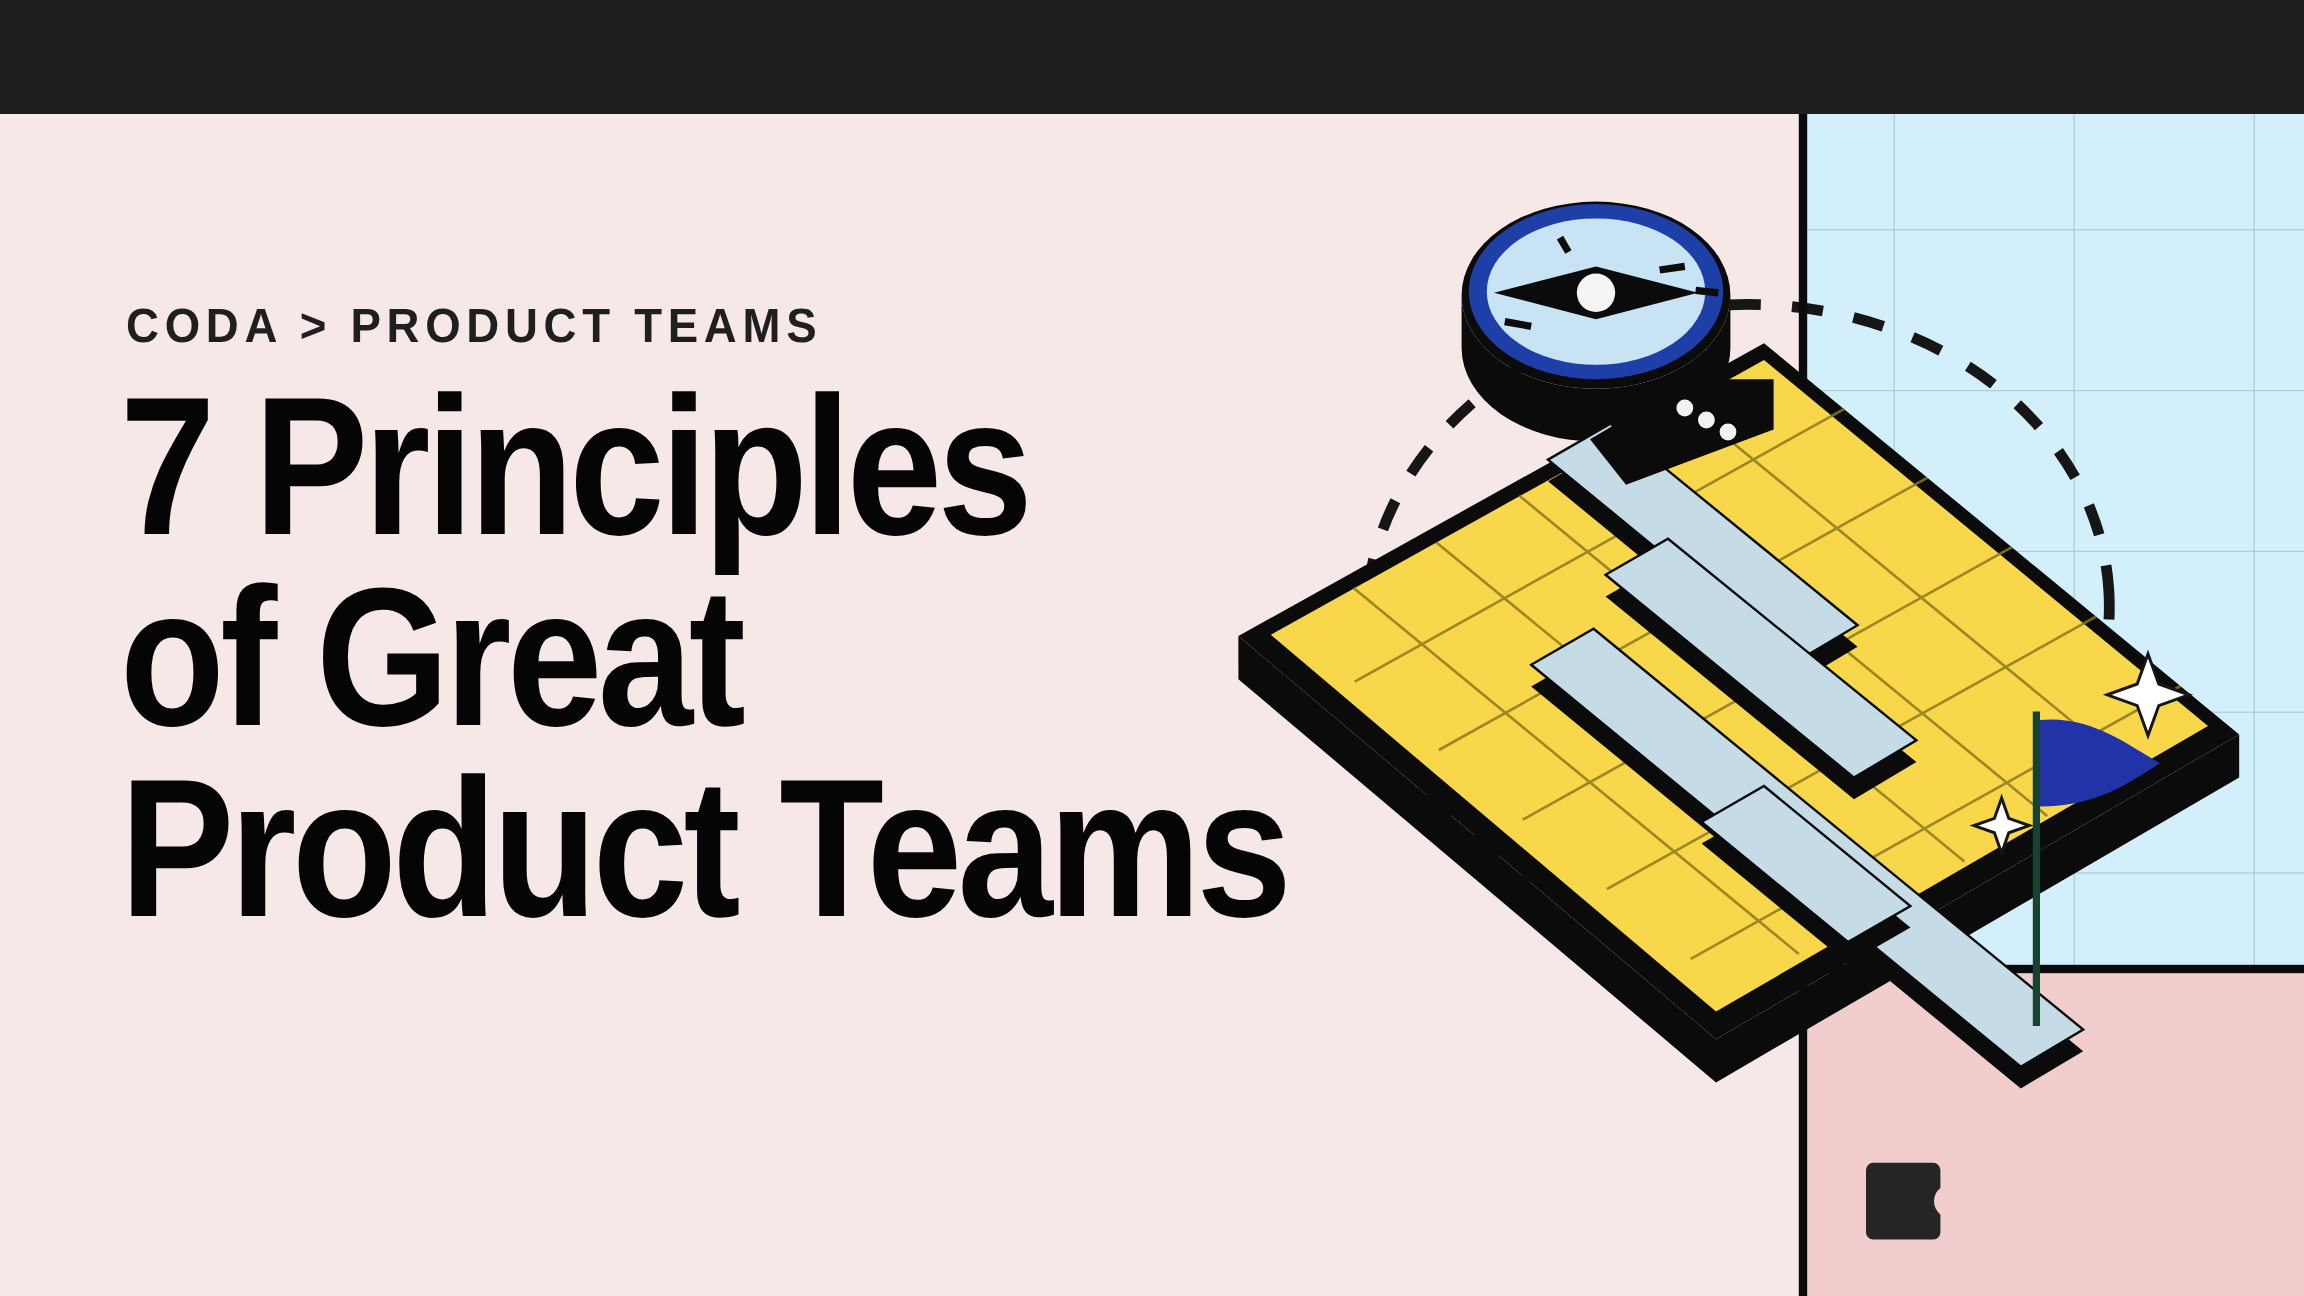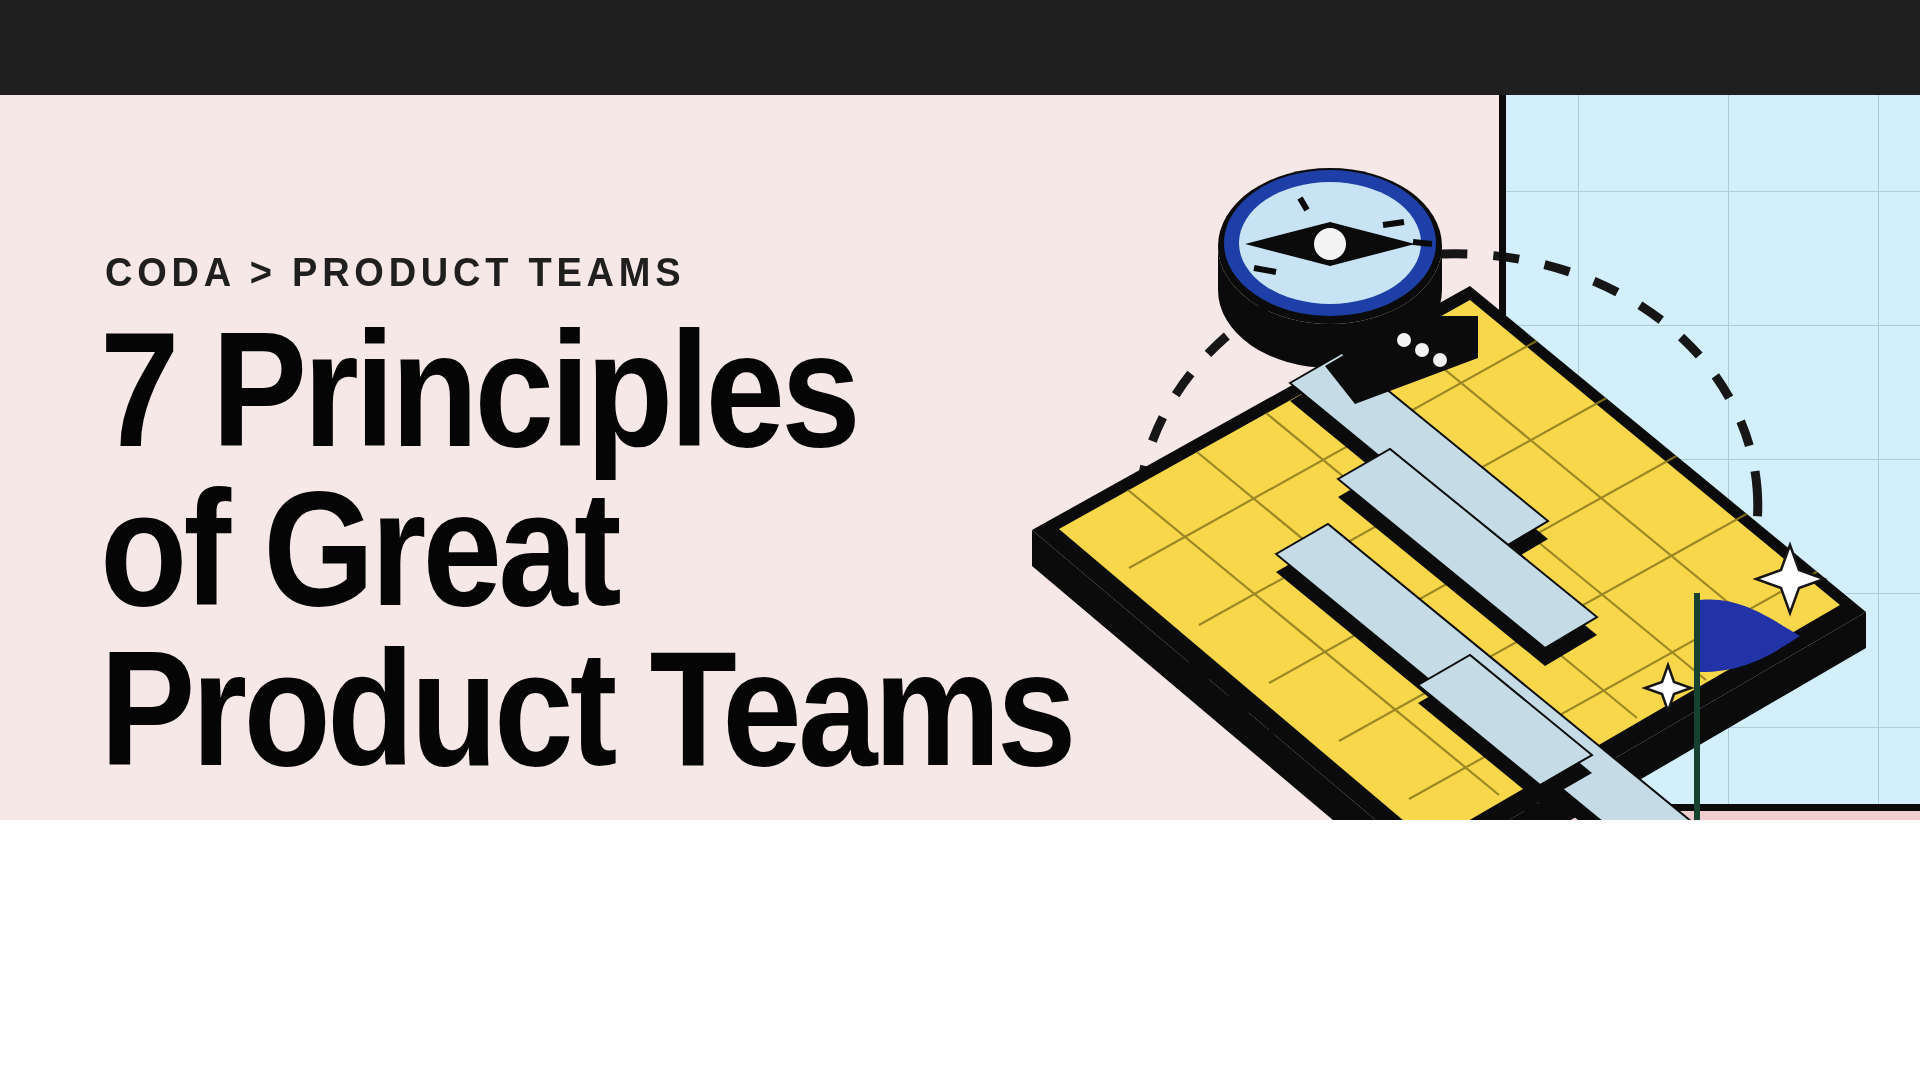--- a/index.html
+++ b/index.html
@@ -3,21 +3,21 @@
 <meta charset="utf-8">
 <style>
   html,body{margin:0;padding:0;background:#ffffff;}
   body{
     font-family:"Liberation Sans","DejaVu Sans",sans-serif;
     -webkit-font-smoothing:antialiased;
   }
   .stage{
     position:relative;
     width:1920px;
-    height:820px;
+    height:1080px;
     overflow:hidden;
     background:#F6E8E7;
   }
 
   
   .topbar{
     position:absolute;left:0;top:0;width:1920px;height:95px;
     background:#1F1F1F;z-index:30;
   }
   .panel-blue{

